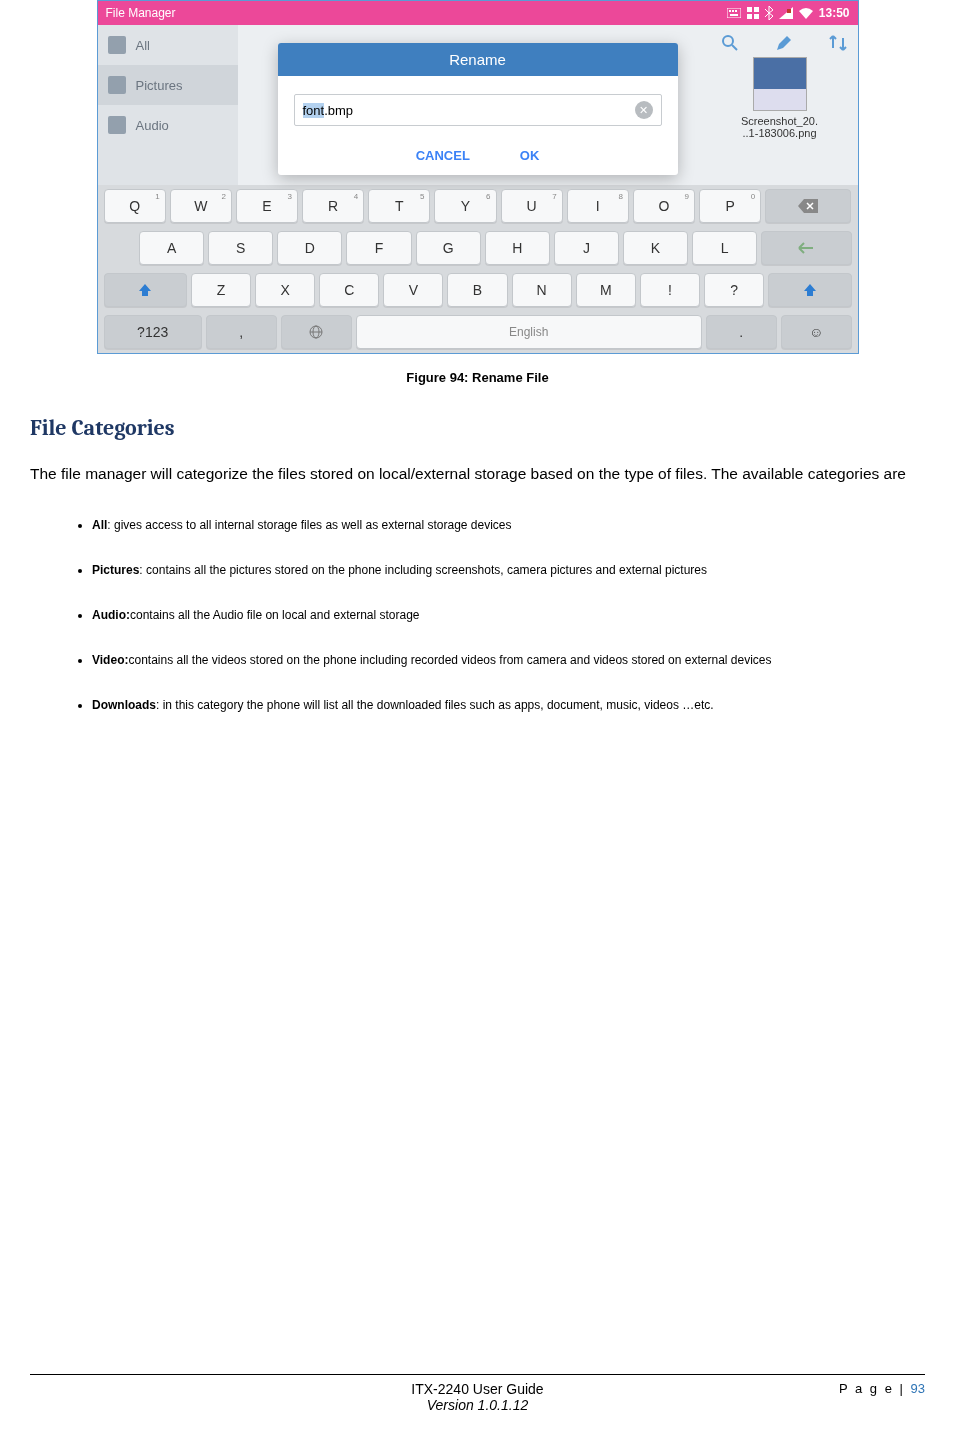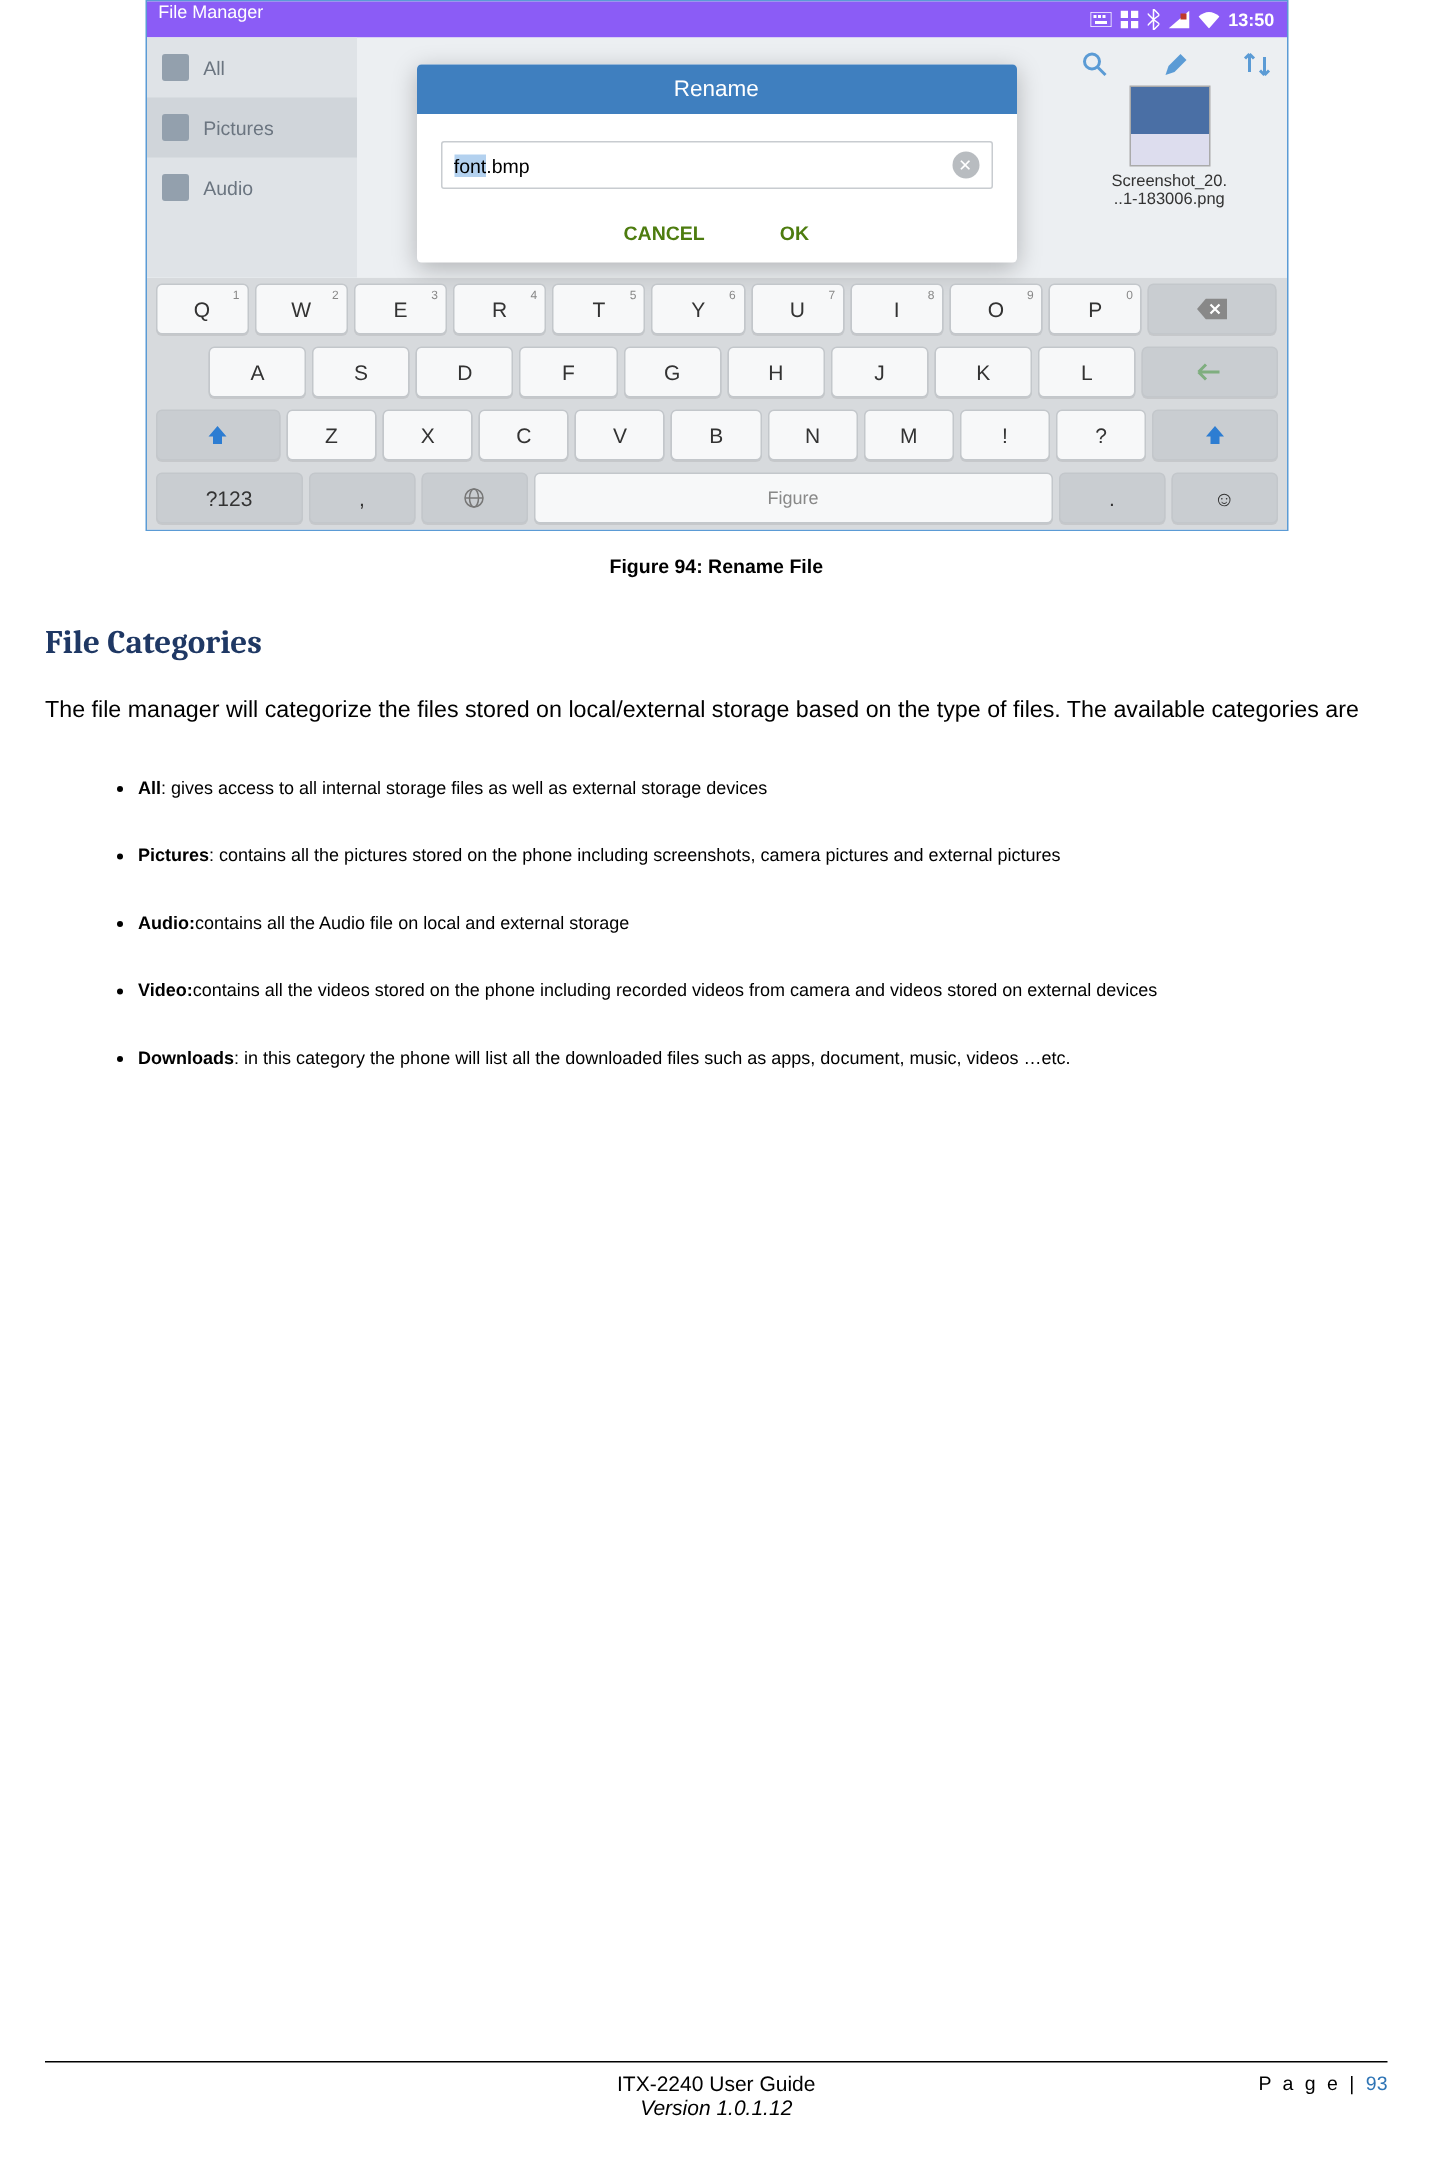--- a/index.html
+++ b/index.html
@@ -1,21 +1,21 @@
 <!DOCTYPE html>
 <html><head>
 <meta charset="utf-8">
 <style>
   * { box-sizing: border-box; margin: 0; padding: 0; }
   html, body { width: 955px; background: #fff; font-family: Arial, Helvetica, sans-serif; color: #000; }
   .page { width: 955px; padding: 0 30px 0 30px; position: relative; min-height: 1441px; }
 
   
   .shot-wrap { width: 762px; margin: 0 auto; border: 1px solid #5b9bd5; }
-  .status-bar { height: 24px; background: #8b5cf6; color: #fff; display: flex; font-size: 12px; gap: 16px; }
+  .status-bar { height: 24px; background: #ec4899; color: #fff; display: flex; align-items: center; font-size: 12px; gap: 16px; }
   .status-bar .title { padding-left: 8px; flex: 0 0 auto; }
   .status-bar .spacer { flex: 1; }
   .status-bar .tray { display: flex; gap: 6px; align-items: center; padding-right: 8px; }
   .status-bar .tray span { display: inline-flex; align-items: center; justify-content: center; }
   .status-bar .time { font-weight: bold; }
 
   .shot-body { position: relative; background: #eceff2; height: 160px; }
   .side-col { position: absolute; left: 0; top: 0; bottom: 0; width: 140px; background: #dfe3e7; }
   .side-item { height: 40px; display: flex; align-items: center; gap: 10px; padding-left: 10px; color: #6b7580; font-size: 13px; }
   .side-item .ic { width: 18px; height: 18px; background: #93a0ad; border-radius: 2px; }
@@ -26,21 +26,21 @@
 
   .thumb { position: absolute; right: 28px; top: 32px; width: 100px; text-align: center; font-size: 11px; color: #333; }
   .thumb .timg { width: 54px; height: 54px; margin: 0 auto 4px; background: linear-gradient(#4a6fa5 60%, #dde 60%); border: 1px solid #aaa; }
 
   .dialog { position: absolute; left: 180px; top: 18px; width: 400px; background: #fff; border-radius: 3px; box-shadow: 0 4px 16px rgba(0,0,0,0.25); }
   .dlg-title { background: #3f7fbf; color: #fff; text-align: center; padding: 8px 0; font-size: 15px; border-radius: 3px 3px 0 0; }
   .dlg-body { padding: 18px 16px 12px; }
   .dlg-input { display: flex; align-items: center; border: 1px solid #c8ccd0; border-radius: 2px; padding: 6px 8px; font-size: 13px; }
   .dlg-input .sel { background: #b3d1ef; }
   .dlg-input .clear { margin-left: auto; width: 18px; height: 18px; border-radius: 50%; background: #b8bcc0; color: #fff; display: flex; align-items: center; justify-content: center; font-size: 11px; }
-  .dlg-actions { display: flex; justify-content: center; gap: 50px; padding: 10px 0 12px; font-size: 13px; font-weight: bold; color: #4d7c0f; }
+  .dlg-actions { display: flex; justify-content: center; gap: 50px; padding: 10px 0 12px; font-size: 13px; font-weight: bold; color: #3b82f6; }
 
   .kbd { background: #d7dadd; }
   .krow { display: flex; gap: 4px; padding: 4px 6px; }
   .key { flex: 1; height: 34px; background: #f7f8f9; border: 1px solid #c3c7cb; border-radius: 4px; display: flex; align-items: center; justify-content: center; font-size: 14px; color: #333; box-shadow: 0 1px 0 rgba(0,0,0,0.08); position: relative; }
   .key .sup { position: absolute; top: 2px; right: 5px; font-size: 8px; color: #888; }
   .key.dark { background: #c9cdd1; }
   .key.wide { flex: 1.4; }
   .key.space { flex: 5; color: #888; font-size: 12px; }
   .key.shift { color: #2d7dd2; }
   .key.enter { background: #c9cdd1; color: #7fae7f; }
@@ -223,21 +223,21 @@
       <div class="krow">
         <div class="key dark wide">?123</div>
         <div class="key dark">,</div>
         <div class="key dark">
             <svg width="16" height="16" viewBox="0 0 16 16">
               <circle cx="8" cy="8" r="6" stroke="#777" fill="none"></circle>
               <ellipse cx="8" cy="8" rx="3" ry="6" stroke="#777" fill="none"></ellipse>
               <line x1="2" y1="8" x2="14" y2="8" stroke="#777"></line>
             </svg>
           </div>
-        <div class="key space">Figure</div>
+        <div class="key space">English</div>
         <div class="key dark">.</div>
         <div class="key dark">☺</div>
       </div>
     </div>
 
   </div>
 
   <div class="caption">Figure 94: Rename File</div>
 
   <div class="h2">File Categories</div>

